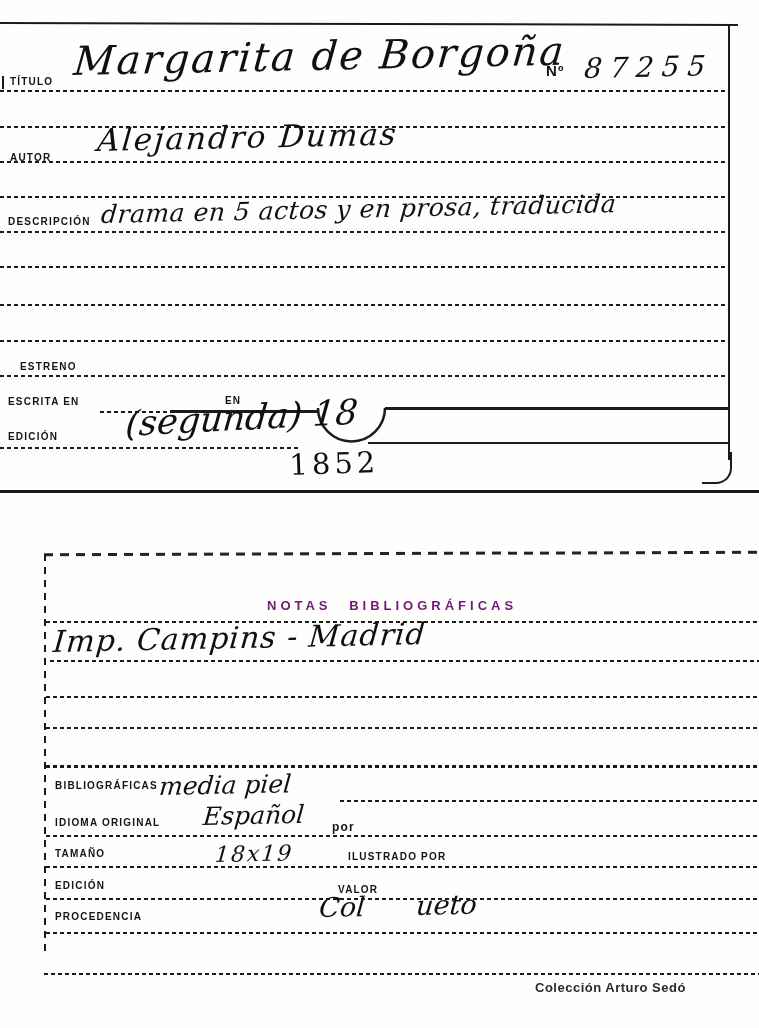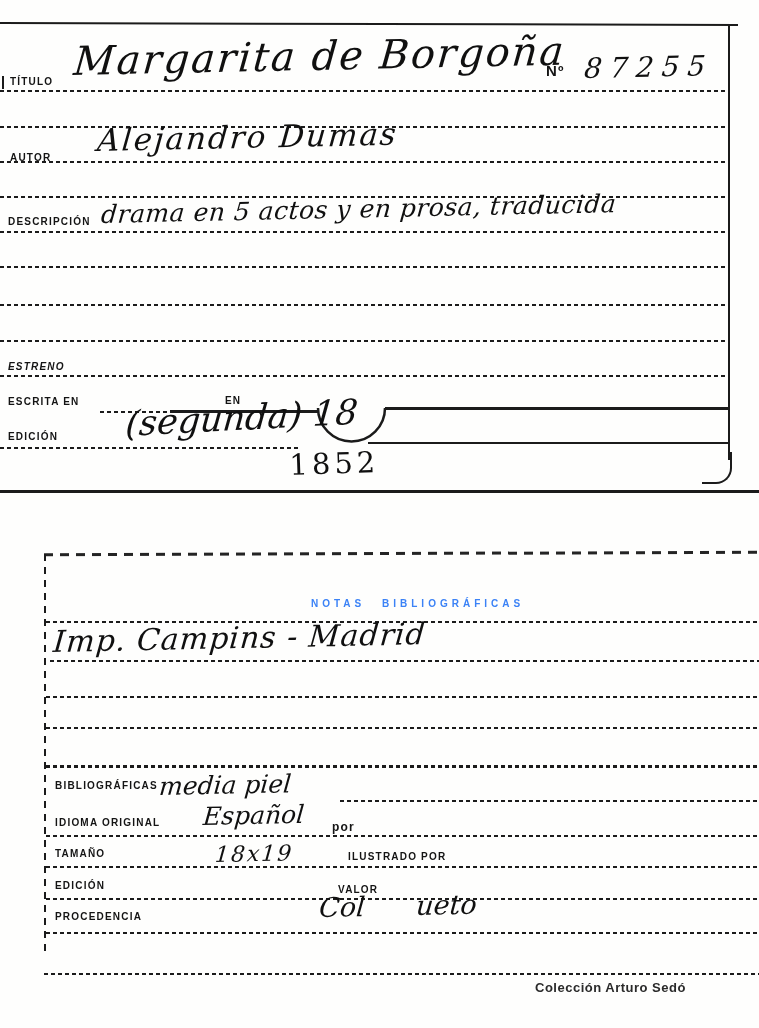--- a/index.html
+++ b/index.html
@@ -30,22 +30,22 @@
     position:absolute;
     font-family:"DejaVu Serif", serif;
     font-style:italic;
     color:#101010;
     white-space:pre;
     transform:rotate(-1.2deg) skewX(-6deg);
     transform-origin:left bottom;
   }
   .header-title{
     position:absolute;
-    font-weight:700;font-size:10px;letter-spacing:4px;word-spacing:10px;
-    color:#3b82f6;white-space:nowrap;margin-left:44px;
+    font-weight:700;font-size:13px;letter-spacing:4px;word-spacing:10px;
+    color:#701a75;white-space:nowrap;
   }
   .stamp{
     position:absolute;
     font-weight:700;font-size:13px;letter-spacing:.5px;
     color:#2a2a2a;white-space:nowrap;
   }
   .tick{position:absolute;background:#1b1b1b;}
   svg{position:absolute;overflow:visible;}
 </style>
 </head>
@@ -79,21 +79,21 @@
       <path d="M4,4 A33.5,33.5 0 0 0 71,4" fill="#fefefd" stroke="#1b1b1b" stroke-width="2.5"></path>
     </svg>
 
     <div class="ln dots" style="left:0;top:447px;width:300px;"></div>
     <div class="ln solid" style="left:368px;top:442px;width:361px;"></div>
 
     <div class="lbl" style="left:10px;top:76px;">TÍTULO</div>
     <div class="lbl" style="left:546px;top:62px;font-size:15px;">Nº</div>
     <div class="lbl" style="left:10px;top:152px;">AUTOR</div>
     <div class="lbl" style="left:8px;top:216px;">DESCRIPCIÓN</div>
-    <div class="lbl" style="left:8px;top:361px;font-style:italic;">ESTRENO</div>
+    <div class="lbl" style="left:20px;top:361px;">ESTRENO</div>
     <div class="lbl" style="left:8px;top:396px;">ESCRITA EN</div>
     <div class="lbl" style="left:225px;top:395px;">EN</div>
     <div class="lbl" style="left:8px;top:431px;">EDICIÓN</div>
 
     <div class="hw" style="left:72px;top:38px;font-size:40px;letter-spacing:2px;">Margarita de Borgoña</div>
     <div class="hw" style="left:583px;top:52px;font-size:28px;letter-spacing:8px;">87255</div>
     <div class="hw" style="left:96px;top:122px;font-size:31px;letter-spacing:2px;">Alejandro Dumas</div>
     <div class="hw" style="left:100px;top:200px;font-size:25px;letter-spacing:.5px;">drama en 5 actos y en prosa, traducida</div>
     <div class="hw" style="left:124px;top:404px;font-size:35px;transform:rotate(-3deg) skewX(-8deg);">(segunda) 18</div>
     <div class="hw" style="left:290px;top:448px;font-size:29px;letter-spacing:4px;font-style:normal;transform:rotate(-2deg);">1852</div>

